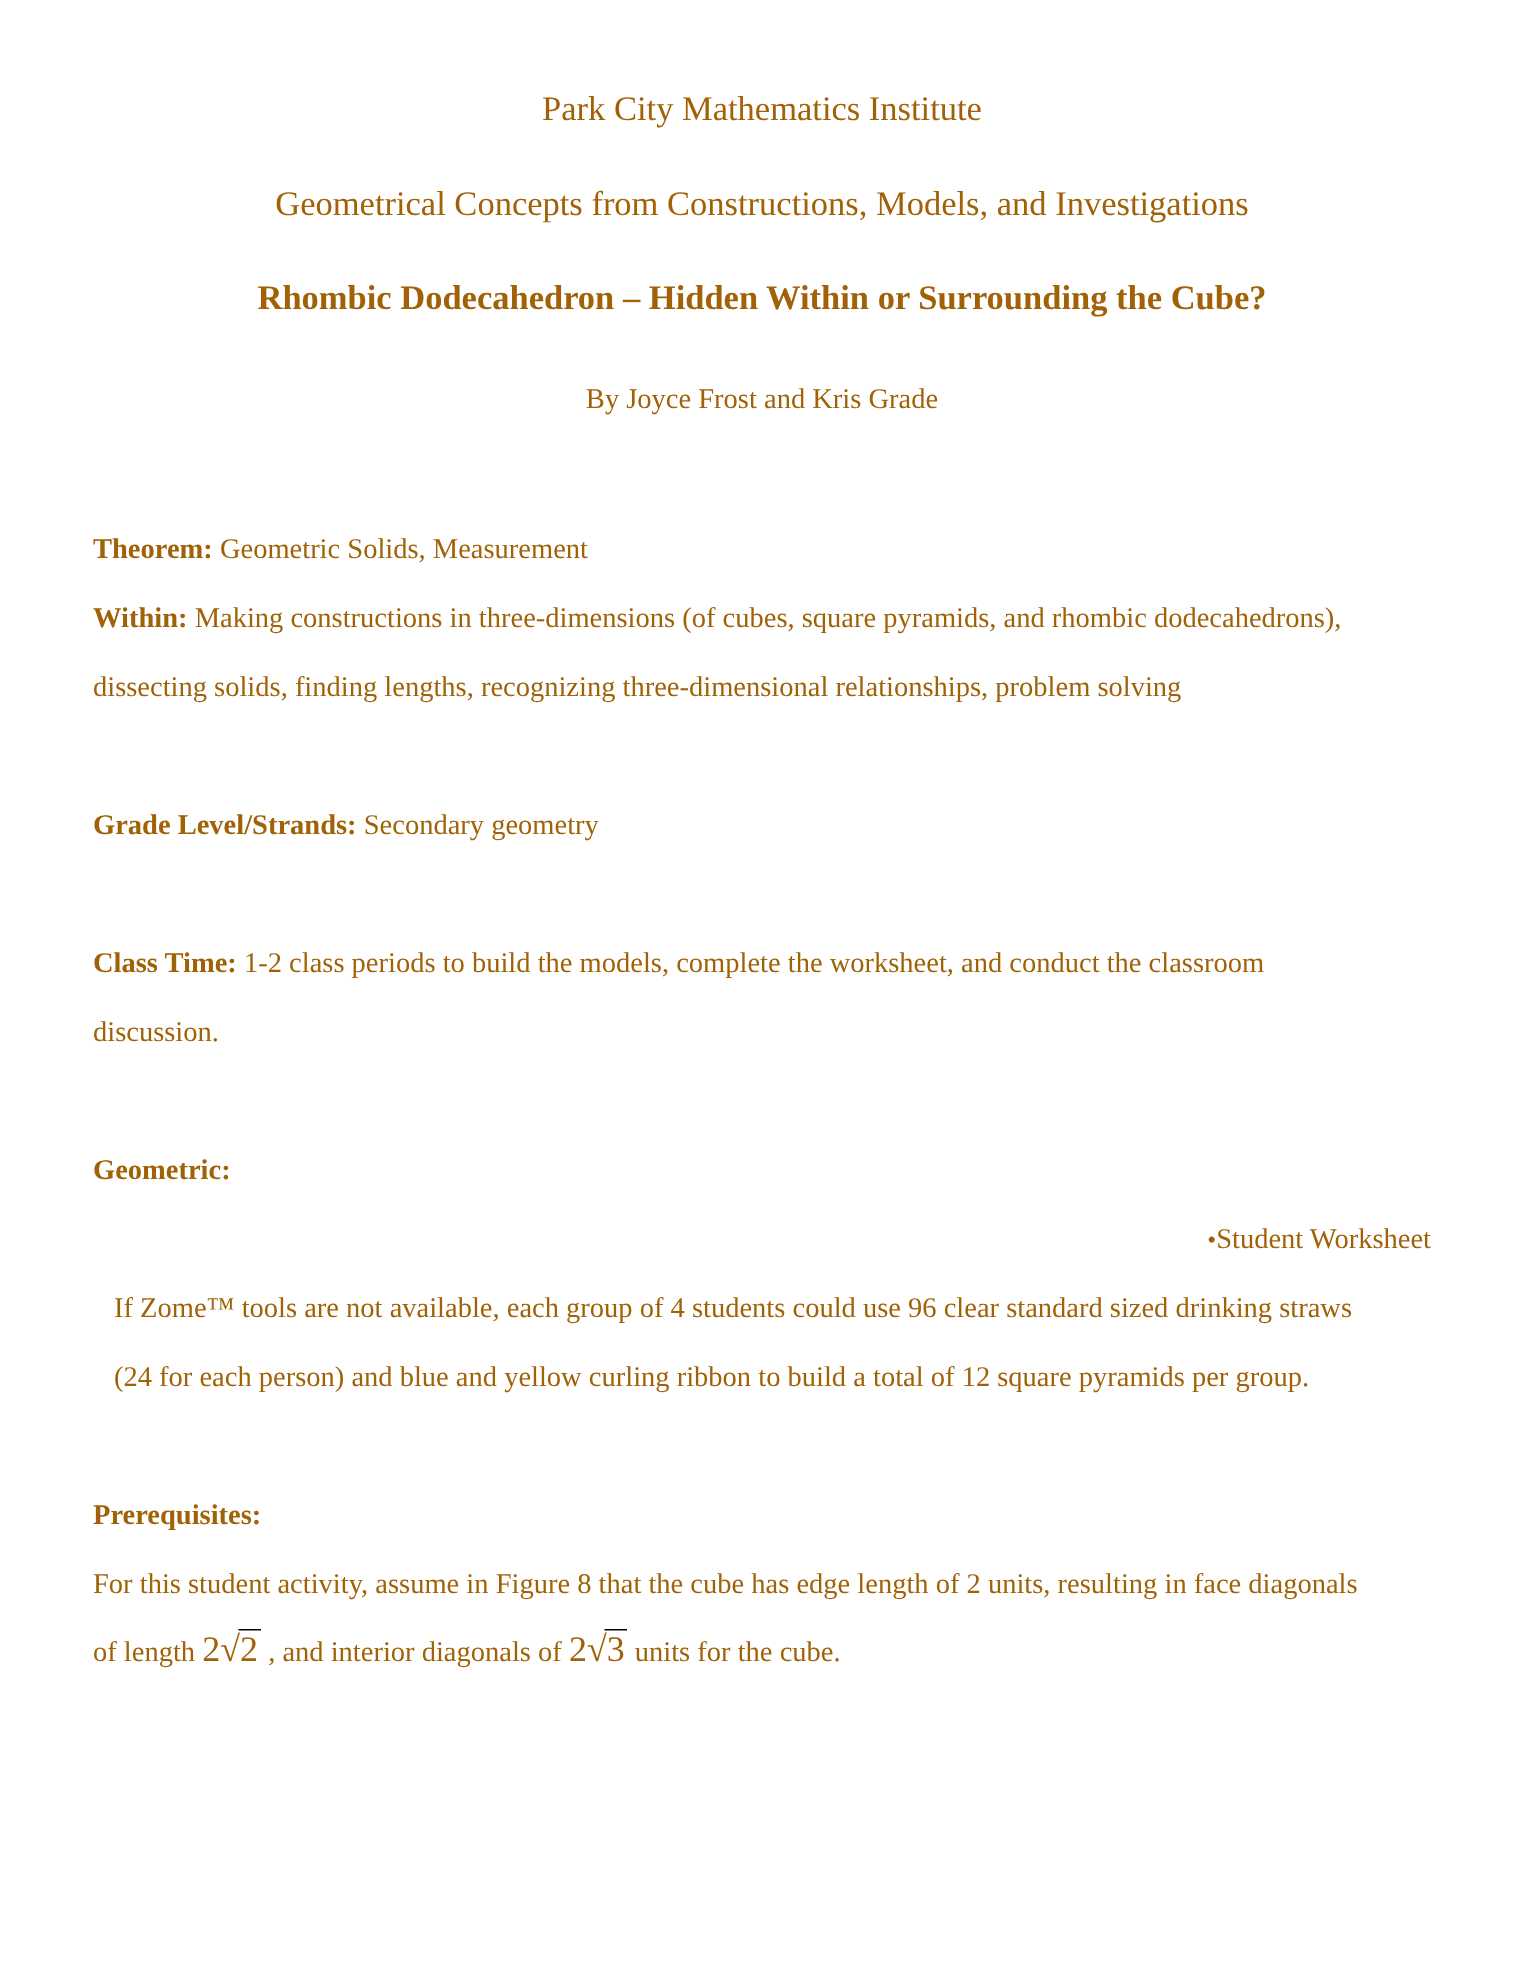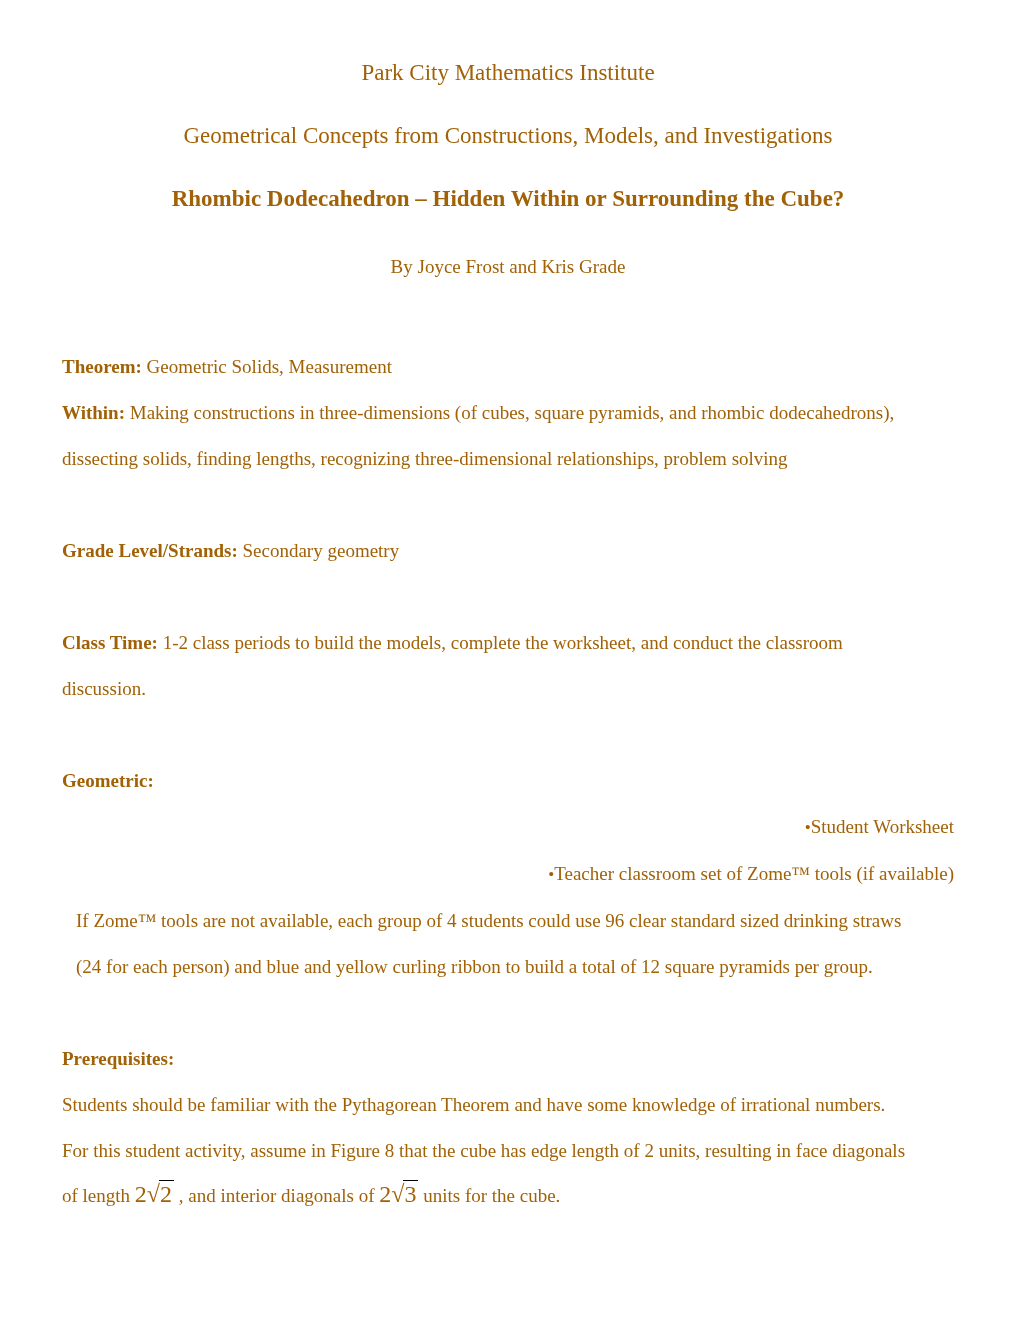--- a/index.html
+++ b/index.html
@@ -103,33 +103,29 @@
     <div class="body-line">discussion.</div>
 
     <div class="gap"></div>
 
     <div class="body-line lead">Geometric:</div>
 
     <ul class="bullet-list">
       <li class="body-line">
         <span class="bullet-mark">•</span><span>Student Worksheet</span>
       </li>
-      <li class="body-line">
-        <span class="bullet-mark">•</span><span>Teacher classroom set of Zome™ tools (if available)</span>
-      </li>
     </ul>
 
     <div class="body-line note-indent">If Zome™ tools are not available, each group of 4 students could use 96 clear standard sized drinking straws</div>
     <div class="body-line note-indent">(24 for each person) and blue and yellow curling ribbon to build a total of 12 square pyramids per group.</div>
 
     <div class="gap"></div>
 
     <div class="body-line lead">Prerequisites:</div>
 
-    <div class="body-line">Students should be familiar with the Pythagorean Theorem and have some knowledge of irrational numbers.</div>
     <div class="body-line">For this student activity, assume in Figure 8 that the cube has edge length of 2 units, resulting in face diagonals</div>
 
     <div class="body-line math-line">
       <span>of length </span><span class="math"><span>2</span><span class="radical">√</span><span class="radicand">2</span></span><span> , and interior diagonals of </span><span class="math"><span>2</span><span class="radical">√</span><span class="radicand">3</span></span><span> units for the cube.</span>
     </div>
 
   </div>
 </div>
 
 </body></html>

